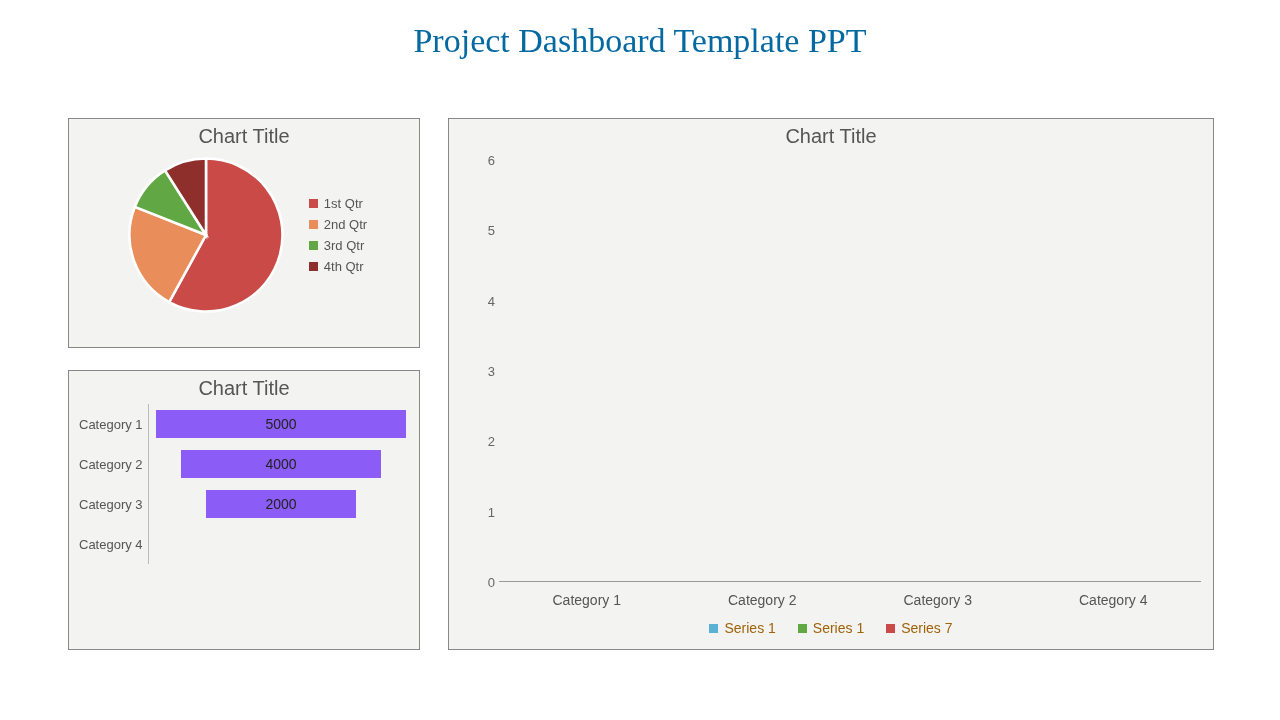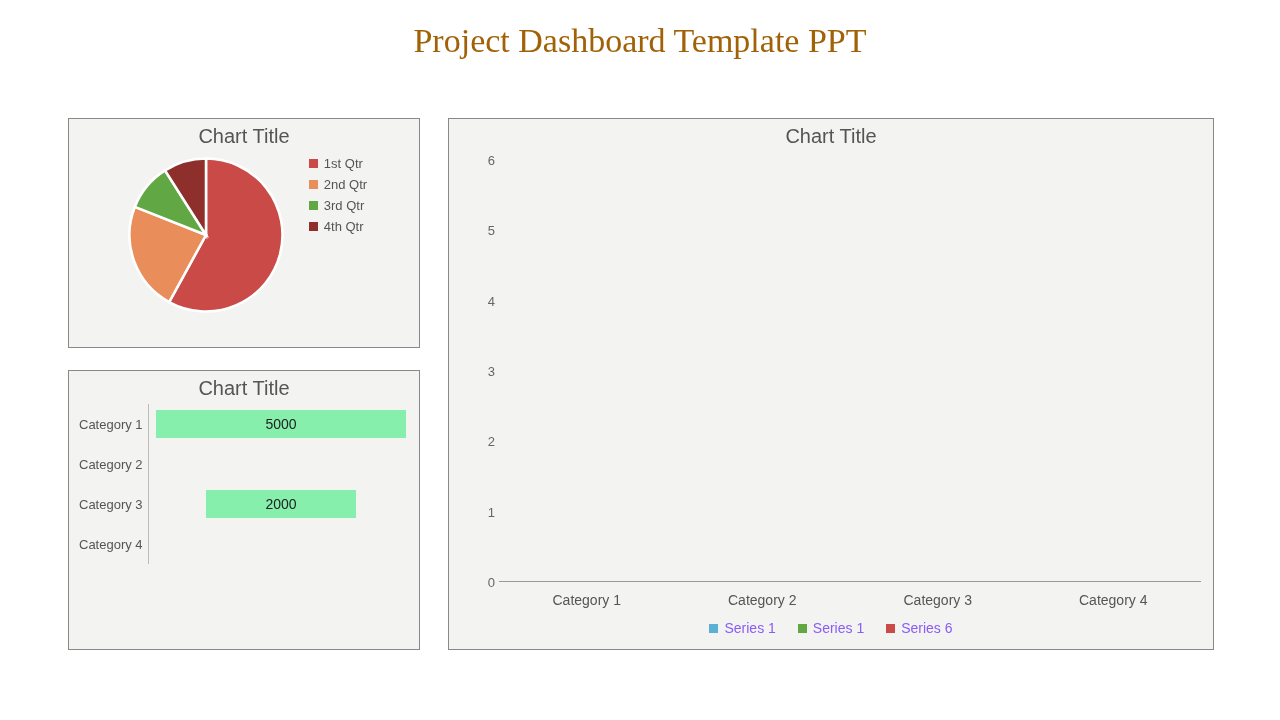--- a/index.html
+++ b/index.html
@@ -8,21 +8,21 @@
     width: 1280px; height: 720px;
     background: #fff;
     font-family: "Segoe UI", "Helvetica Neue", Arial, sans-serif;
     color: #333;
   }
   .page-title {
     text-align: center;
     font-family: Georgia, "Times New Roman", serif;
     font-size: 34px;
     font-weight: 400;
-    color: #a16207;
+    color: #0369a1;
     padding: 22px 0 10px 0;
   }
   .dash {
     position: relative;
     width: 1276px;
     height: 640px;
   }
   .panel {
     position: absolute;
     background: #f3f3f2;
@@ -30,21 +30,21 @@
   }
   .panel-title {
     text-align: center;
     font-size: 20px;
     color: #555;
     padding: 6px 0 2px 0;
   }
 
   
   #pie-panel { left: 68px; top: 48px; width: 352px; height: 230px; }
-  .pie-body { display: flex; align-items: flex-start; justify-content: center; gap: 18px; padding: 0 8px 10px 8px; }
+  .pie-body { display: flex; align-items: center; justify-content: center; gap: 18px; padding: 0 8px 10px 8px; }
   .pie-wrap { width: 170px; height: 170px; position: relative; }
   .pie-legend { font-size: 13px; color: #555; }
   .pie-legend .row { display: flex; align-items: center; gap: 6px; margin: 6px 0; }
   .sw { width: 9px; height: 9px; display: inline-block; }
 
   
   #funnel-panel { left: 68px; top: 300px; width: 352px; height: 280px; }
   .funnel-body { padding: 2px 6px 8px 6px; }
   .funnel-row { display: flex; align-items: center; height: 40px; }
   .funnel-cat {
@@ -58,21 +58,21 @@
     padding-left: 4px;
   }
   .funnel-barcell {
     flex: 1;
     display: flex;
     justify-content: center;
     align-items: center;
     height: 100%;
   }
   .funnel-bar {
-    background: #86efac;
+    background: #8b5cf6;
     height: 28px;
     display: flex;
     align-items: center;
     justify-content: center;
     font-size: 14px;
     color: #222;
   }
 
   
   #bar-panel { left: 448px; top: 48px; width: 766px; height: 532px; }
@@ -112,21 +112,21 @@
     font-size: 14px;
     color: #555;
   }
   .bar-legend {
     position: absolute;
     bottom: 10px; left: 0; right: 0;
     display: flex;
     justify-content: center;
     gap: 22px;
     font-size: 14px;
-    color: #8b5cf6;
+    color: #a16207;
   }
   .bar-legend .row { display: flex; align-items: center; gap: 6px; }
 </style>
 </head>
 <body>
 
 <div class="page-title">Project Dashboard Template PPT</div>
 
 <div class="dash">
 
@@ -168,20 +168,25 @@
         <div class="funnel-row">
           <div class="funnel-cat">Category 1</div>
           <div class="funnel-barcell">
             <div class="funnel-bar" style="width:250px">
               <span>5000</span>
             </div>
           </div>
         </div>
         <div class="funnel-row">
           <div class="funnel-cat">Category 2</div>
+          <div class="funnel-barcell">
+            <div class="funnel-bar" style="width:200px">
+              <span>4000</span>
+            </div>
+          </div>
         </div>
         <div class="funnel-row">
           <div class="funnel-cat">Category 3</div>
           <div class="funnel-barcell">
             <div class="funnel-bar" style="width:150px">
               <span>2000</span>
             </div>
           </div>
         </div>
         <div class="funnel-row">
@@ -231,19 +236,19 @@
           <div class="row">
             <span class="sw" style="background:#5bb1d4"></span>
             <span>Series 1</span>
           </div>
           <div class="row">
             <span class="sw" style="background:#61a845"></span>
             <span>Series 1</span>
           </div>
           <div class="row">
             <span class="sw" style="background:#c94a46"></span>
-            <span>Series 6</span>
+            <span>Series 7</span>
           </div>
         </div>
     </div>
   </div>
 
 </div>
 
 </body></html>

